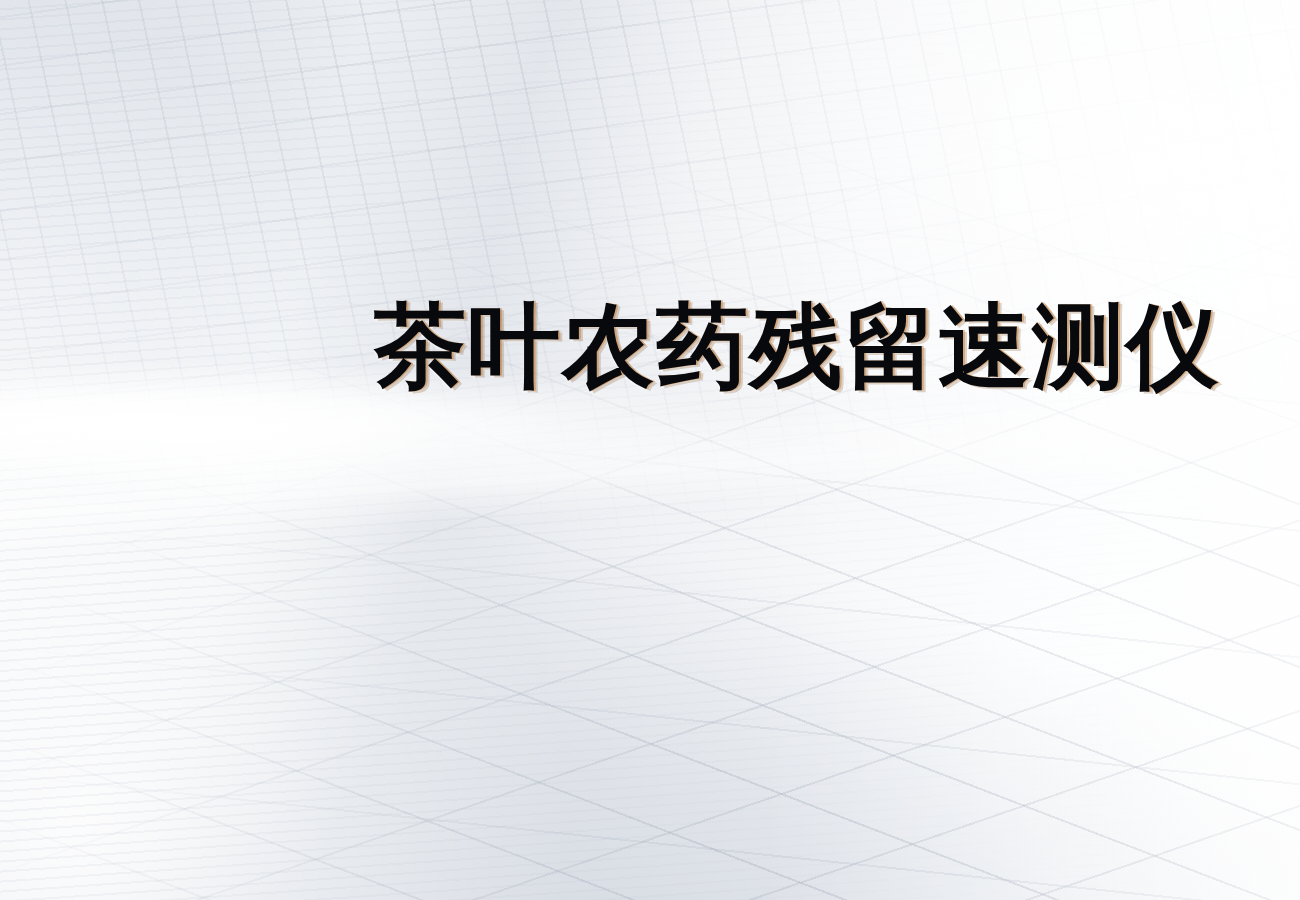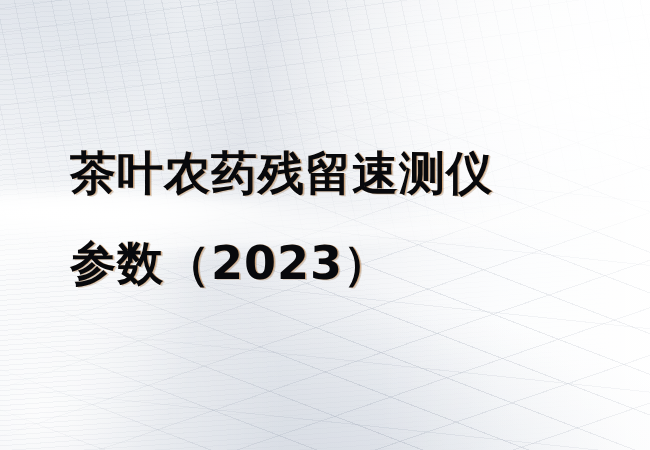--- a/index.html
+++ b/index.html
@@ -119,20 +119,21 @@
       linear-gradient(to right, rgba(255,255,255,0) 58%, rgba(255,255,255,0.35) 84%, rgba(255,255,255,0.55) 100%);
   }
 
   
   #title-block {
     position: absolute;
     left: 70px;
     top: 128px;
     width: 540px;
     z-index: 10;
+    text-align: right;
   }
   .title-line {
     font-family: "DejaVu Sans", "Liberation Sans", sans-serif;
     font-weight: bold;
     font-size: 46px;
     line-height: 90px;
     letter-spacing: 1px;
     color: #08090c;
     white-space: nowrap;
     text-shadow:
@@ -149,16 +150,15 @@
   <div class="bg-layer" id="bg-base"></div>
   <div class="bg-layer" id="bg-ribbons"></div>
   <div class="bg-layer" id="bg-grid-dome"></div>
   <div class="bg-layer" id="bg-grid-mesh"></div>
   <div class="bg-layer" id="bg-striations"></div>
   <div class="bg-layer" id="bg-highlight"></div>
   <div class="bg-layer" id="bg-vignette"></div>
 
   <div id="title-block">
     <div class="title-line">茶叶农药残留速测仪</div>
-    <div class="title-line">参数（2023）</div>
   </div>
 
 </div>
 
 </body></html>

